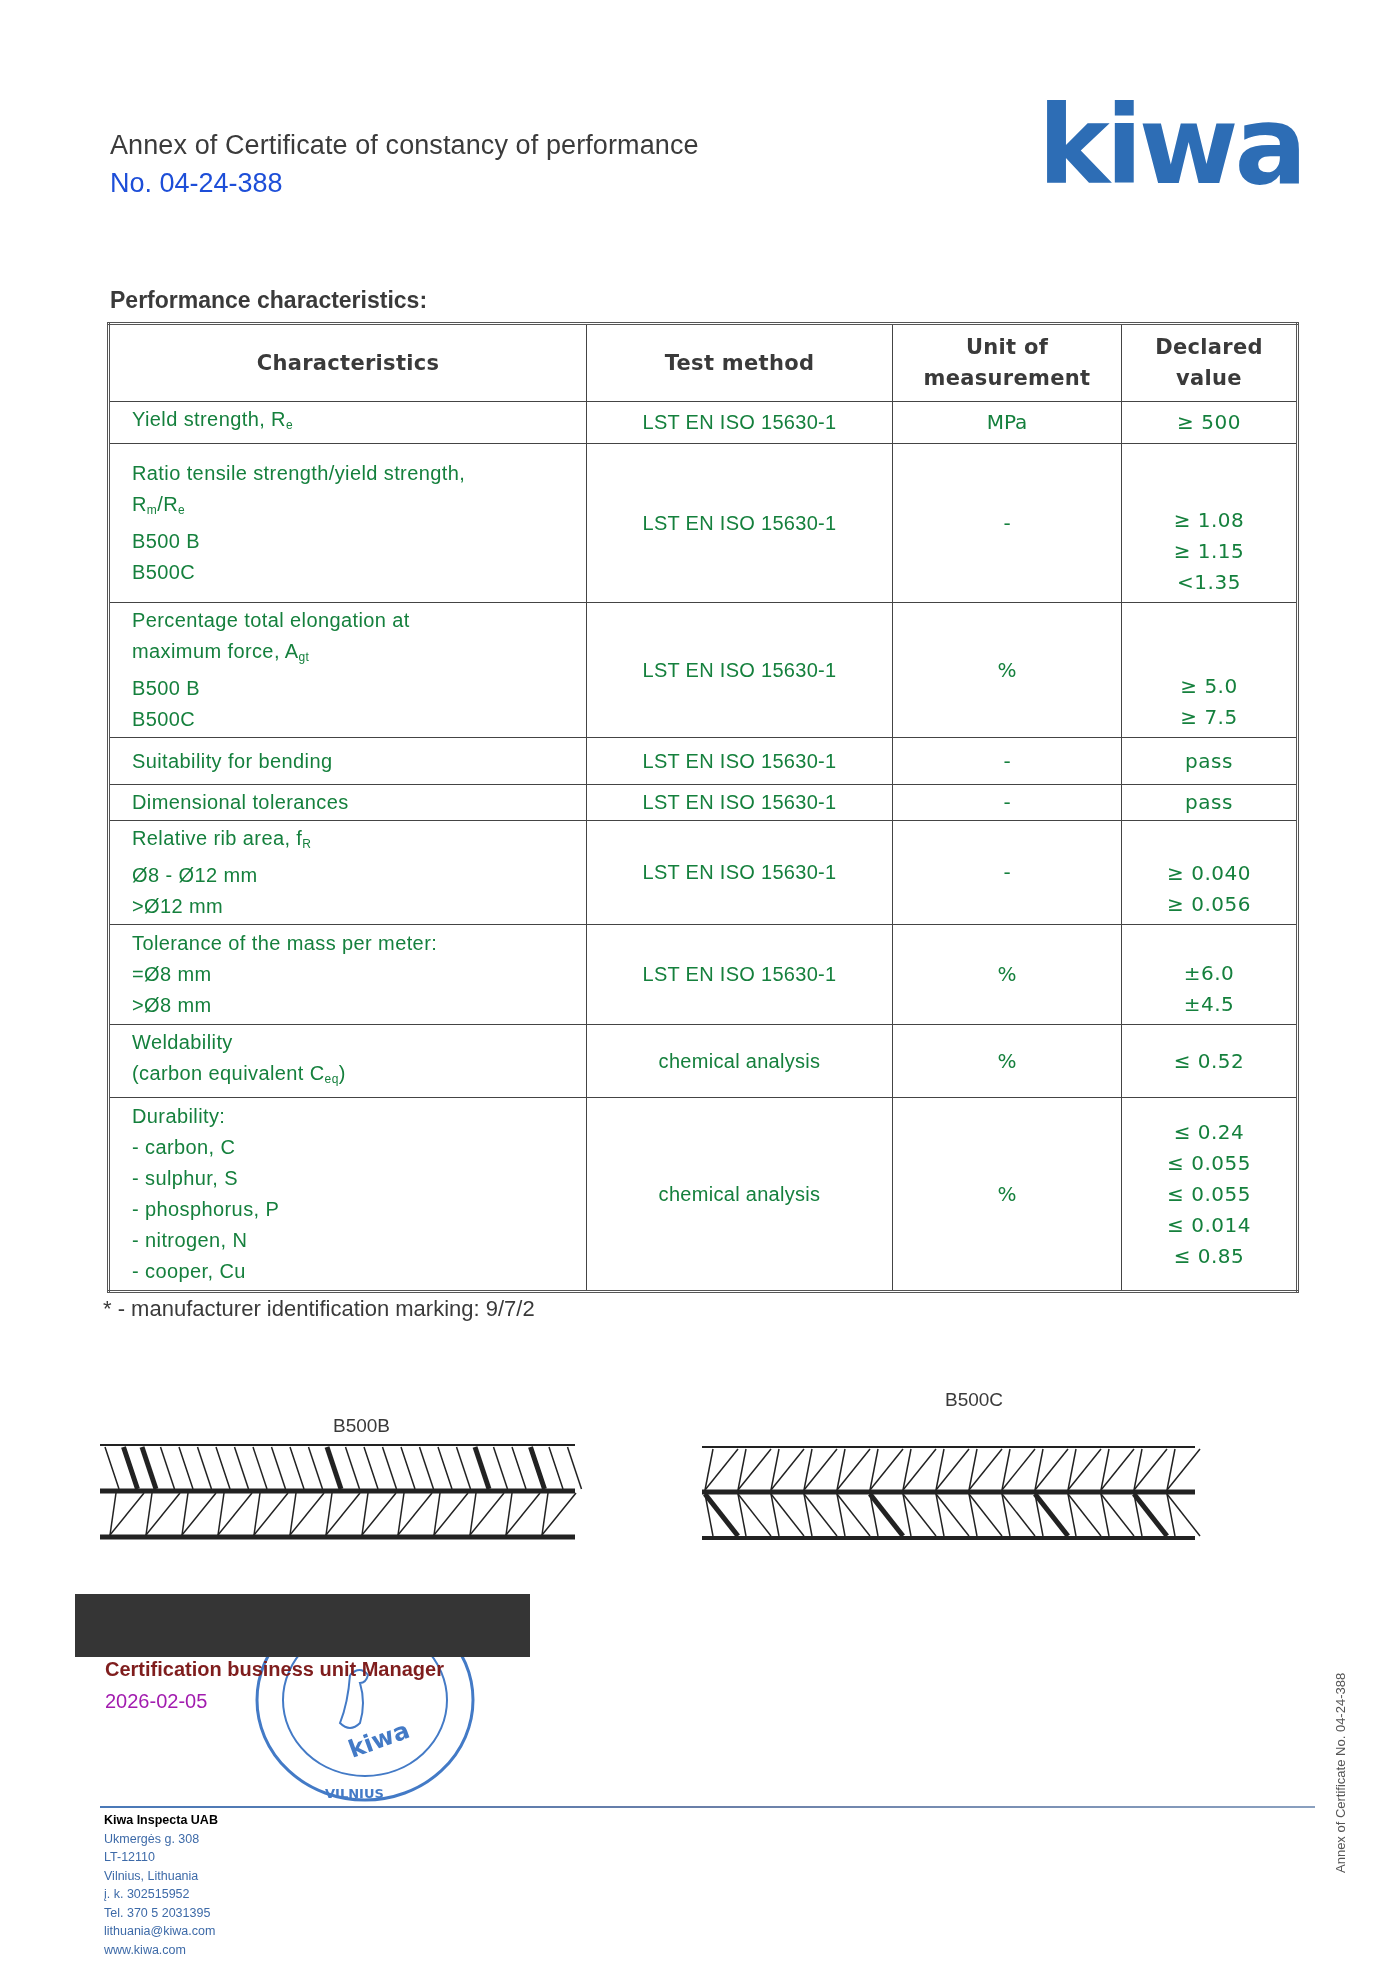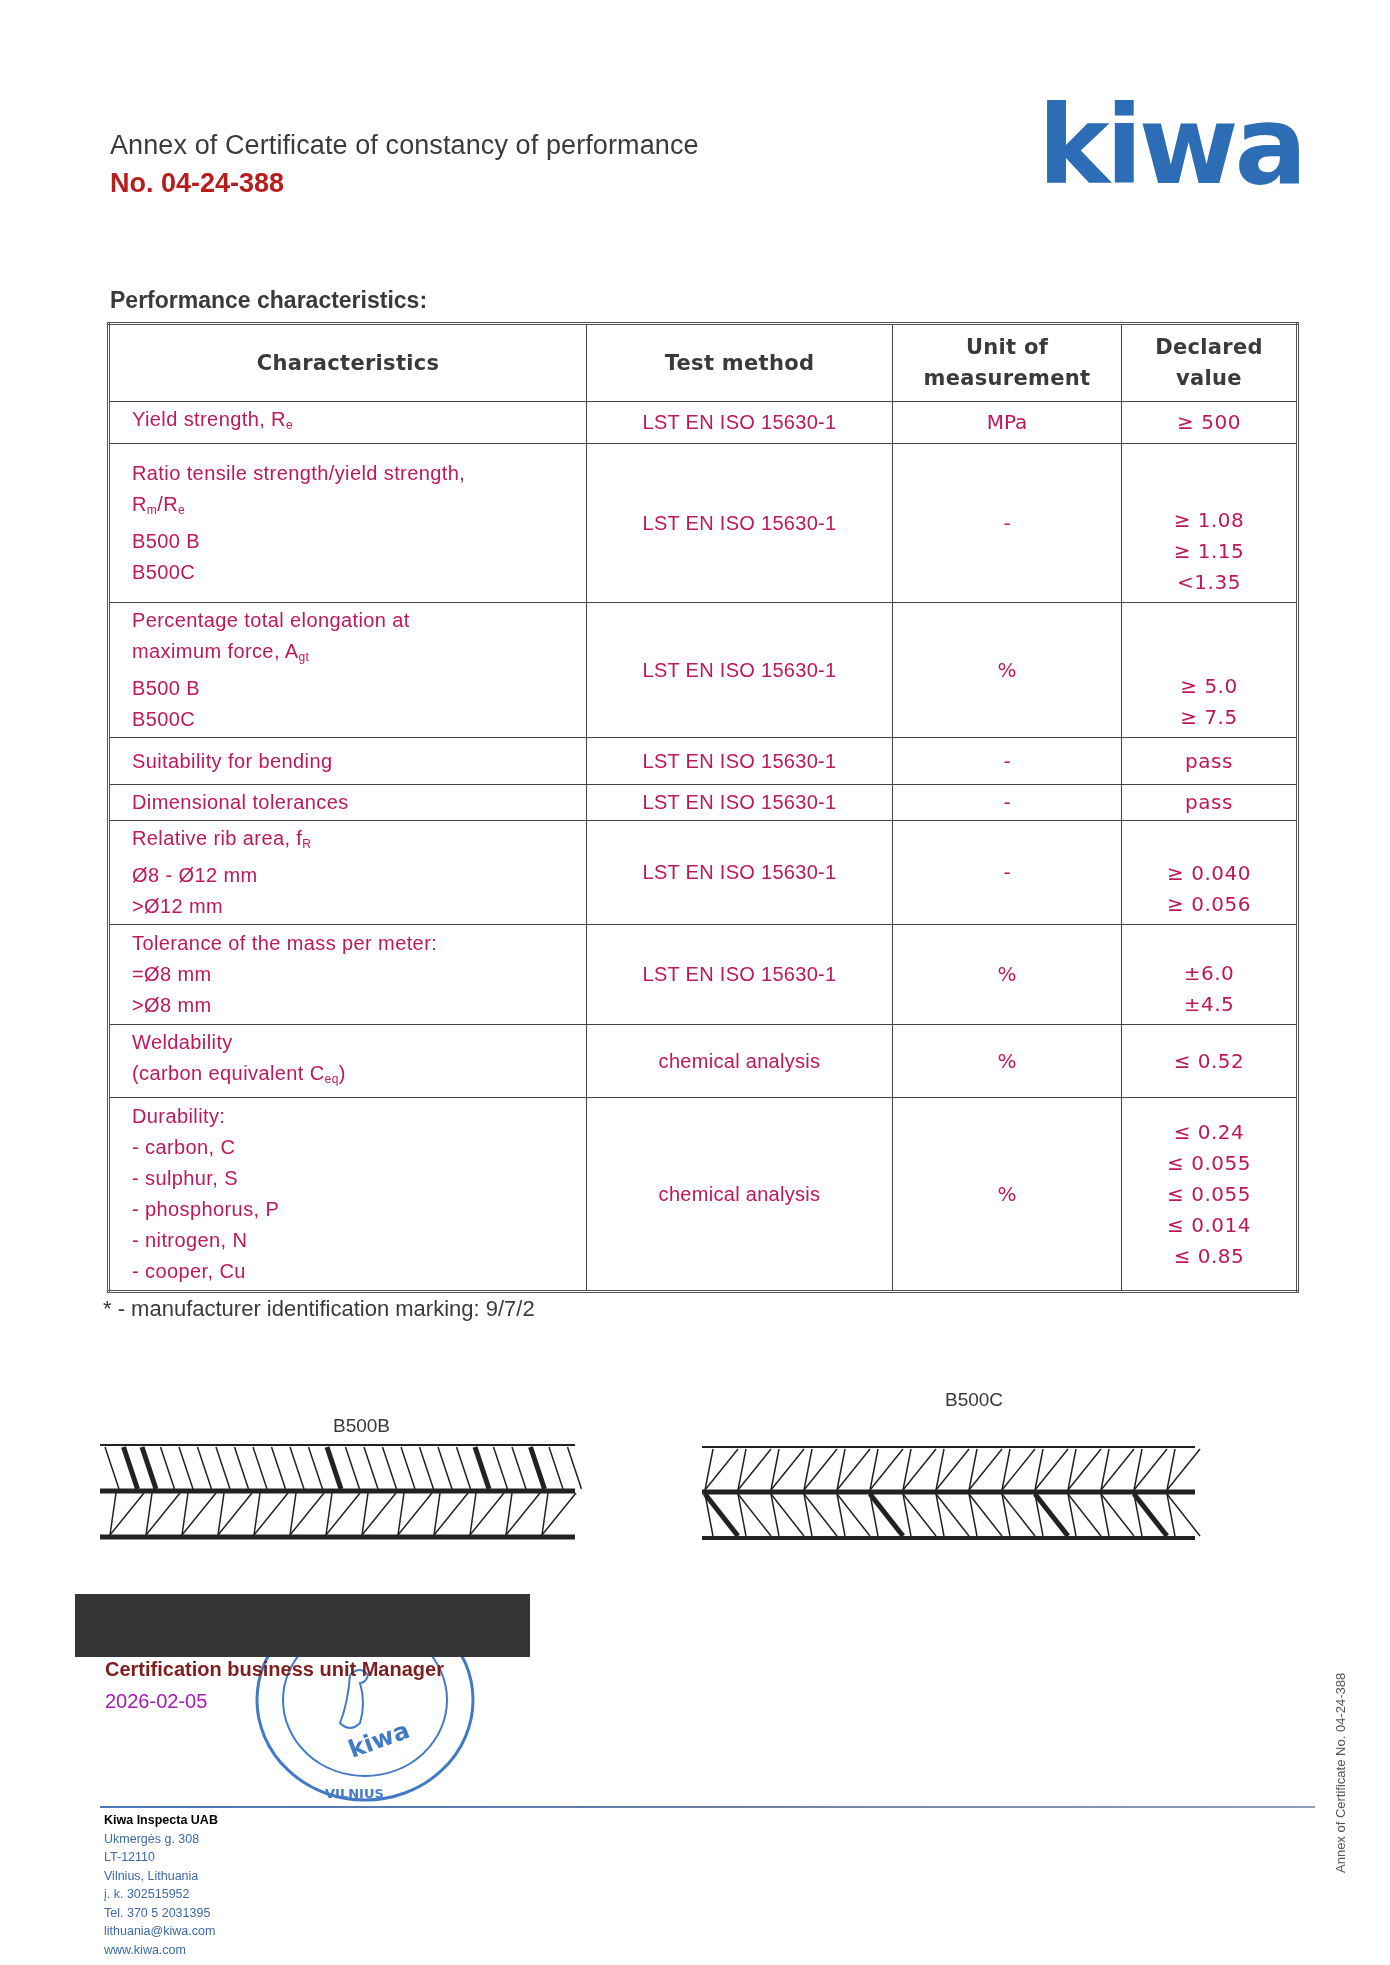--- a/index.html
+++ b/index.html
@@ -1,27 +1,27 @@
 <!DOCTYPE html>
 <html><head>
   <meta charset="utf-8">
   <style>
     * { box-sizing: border-box; margin: 0; padding: 0; }
     html, body { width: 1390px; height: 1965px; background: #ffffff; }
     body { position: relative; font-family: "Liberation Sans", sans-serif; color: #3a3a3a; overflow: hidden; }
 
     .header-title { position: absolute; left: 110px; top: 130px; font-size: 27px; font-weight: 400; color: #3b3b3b; letter-spacing: 0.1px; }
-    .header-number { position: absolute; left: 110px; top: 168px; font-size: 27px; font-weight: 700; color: #b91c1c; }
+    .header-number { position: absolute; left: 110px; top: 168px; font-size: 27px; font-weight: 400; color: #1d4ed8; }
 
     .logo { position: absolute; left: 1038px; top: 92px; font-family: "DejaVu Sans", sans-serif; font-weight: 700; font-size: 108px; line-height: 1; color: #2d6db5; letter-spacing: -4px; }
 
     .section-title { position: absolute; left: 110px; top: 287px; font-size: 23px; font-weight: 700; color: #3a3a3a; }
 
     table.perf { position: absolute; left: 107px; top: 322px; width: 1192px; border-collapse: collapse; border: 3px double #555; padding-left: 42px; }
-    table.perf th, table.perf td { border: 1.5px solid #444; vertical-align: middle; font-size: 20px; color: #be185d; }
+    table.perf th, table.perf td { border: 1.5px solid #444; vertical-align: middle; font-size: 20px; color: #15803d; }
     table.perf th { font-family: "DejaVu Sans", sans-serif; font-weight: 700; font-size: 21px; text-align: center; line-height: 31px; height: 78px; letter-spacing: 0.3px; color: #3a3a3a; }
     table.perf td { line-height: 31px; padding: 2px 0; }
     td.c-char { width: 478px; padding-left: 22px !important; text-align: left; font-family: "Liberation Sans", sans-serif; letter-spacing: 0.4px; }
     td.c-method { width: 306px; text-align: center; font-family: "Liberation Sans", sans-serif; letter-spacing: 0.3px; }
     td.c-unit { width: 229px; text-align: center; font-family: "DejaVu Sans", sans-serif; font-size: 18px; }
     td.c-val { text-align: center; font-family: "DejaVu Sans", sans-serif; font-size: 18px; letter-spacing: 0.5px; }
     td.c-val.bottom { vertical-align: bottom; padding-bottom: 4px; }
     .line { display: block; }
     sub { font-size: 12px; vertical-align: -3px; }
 

